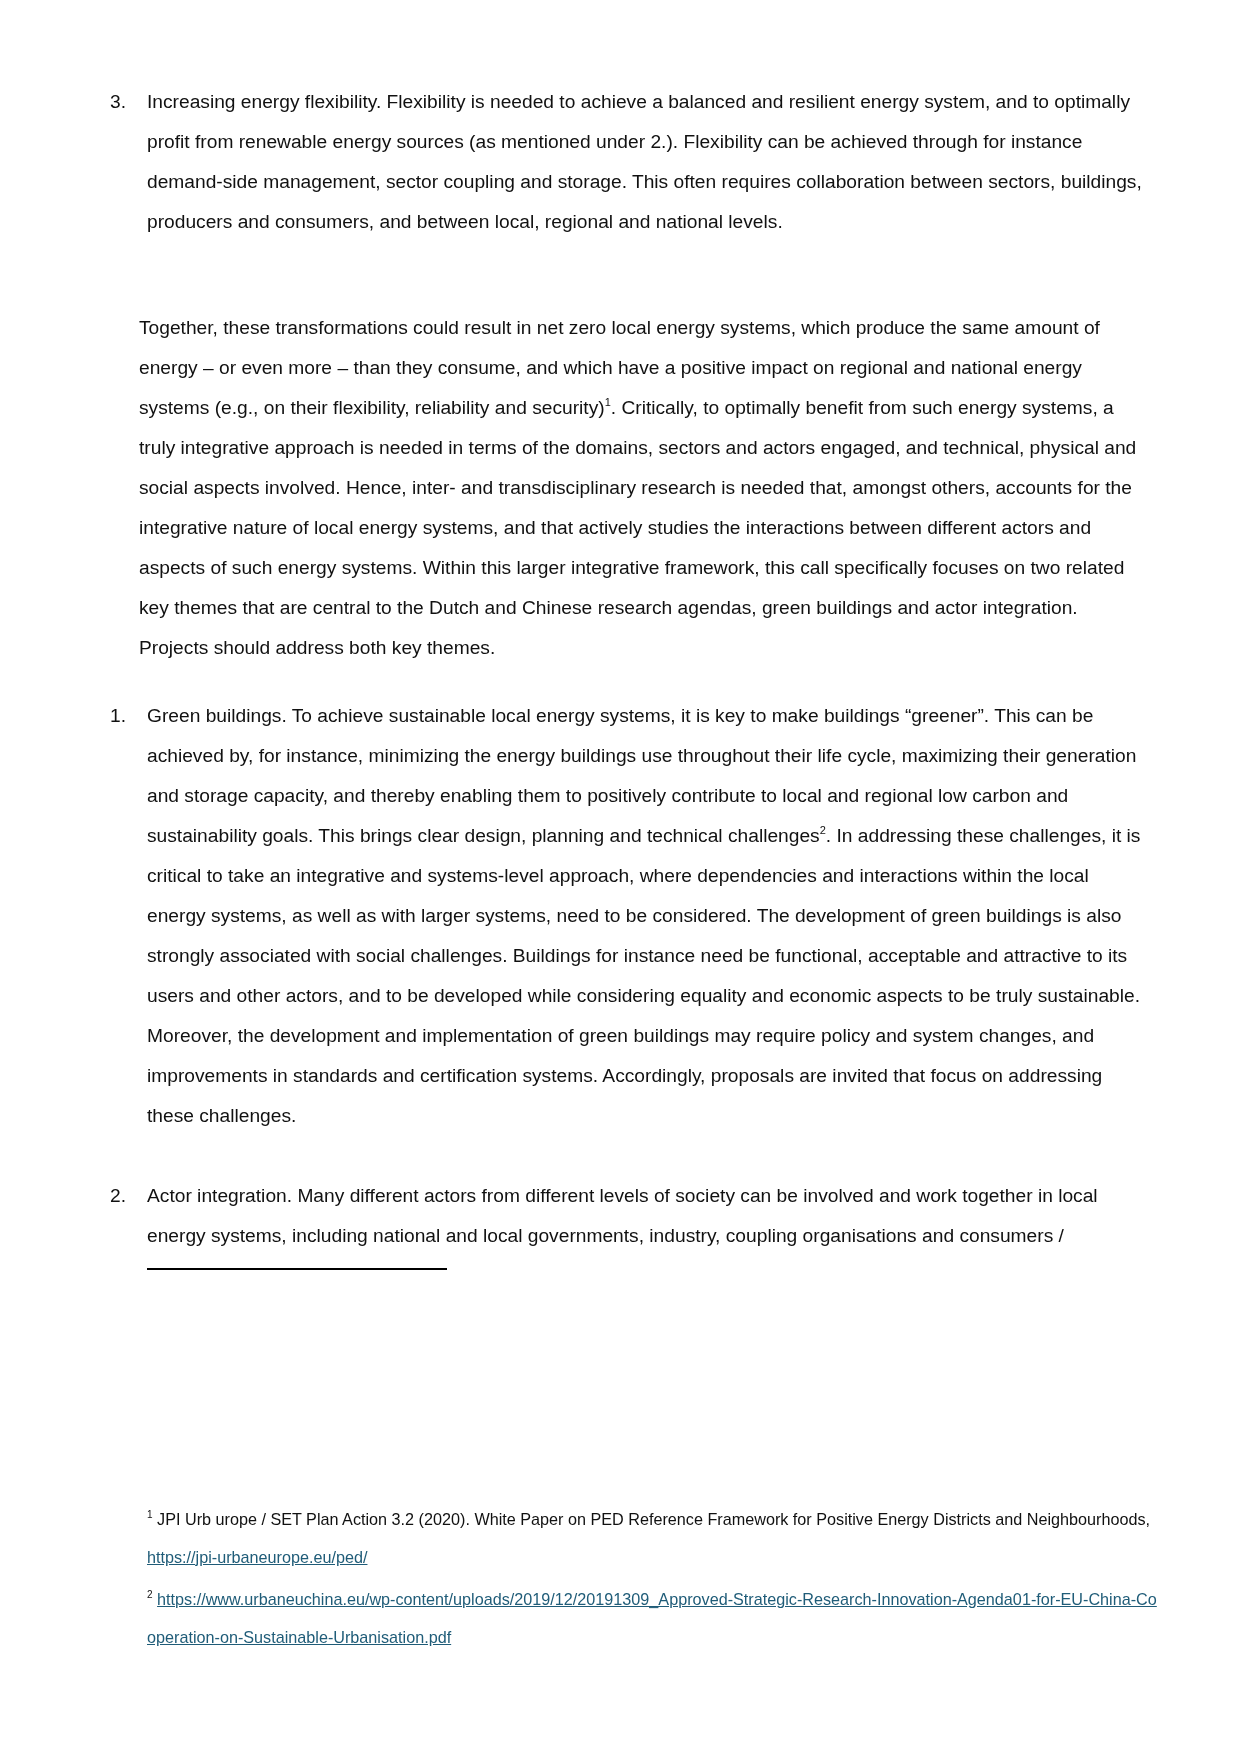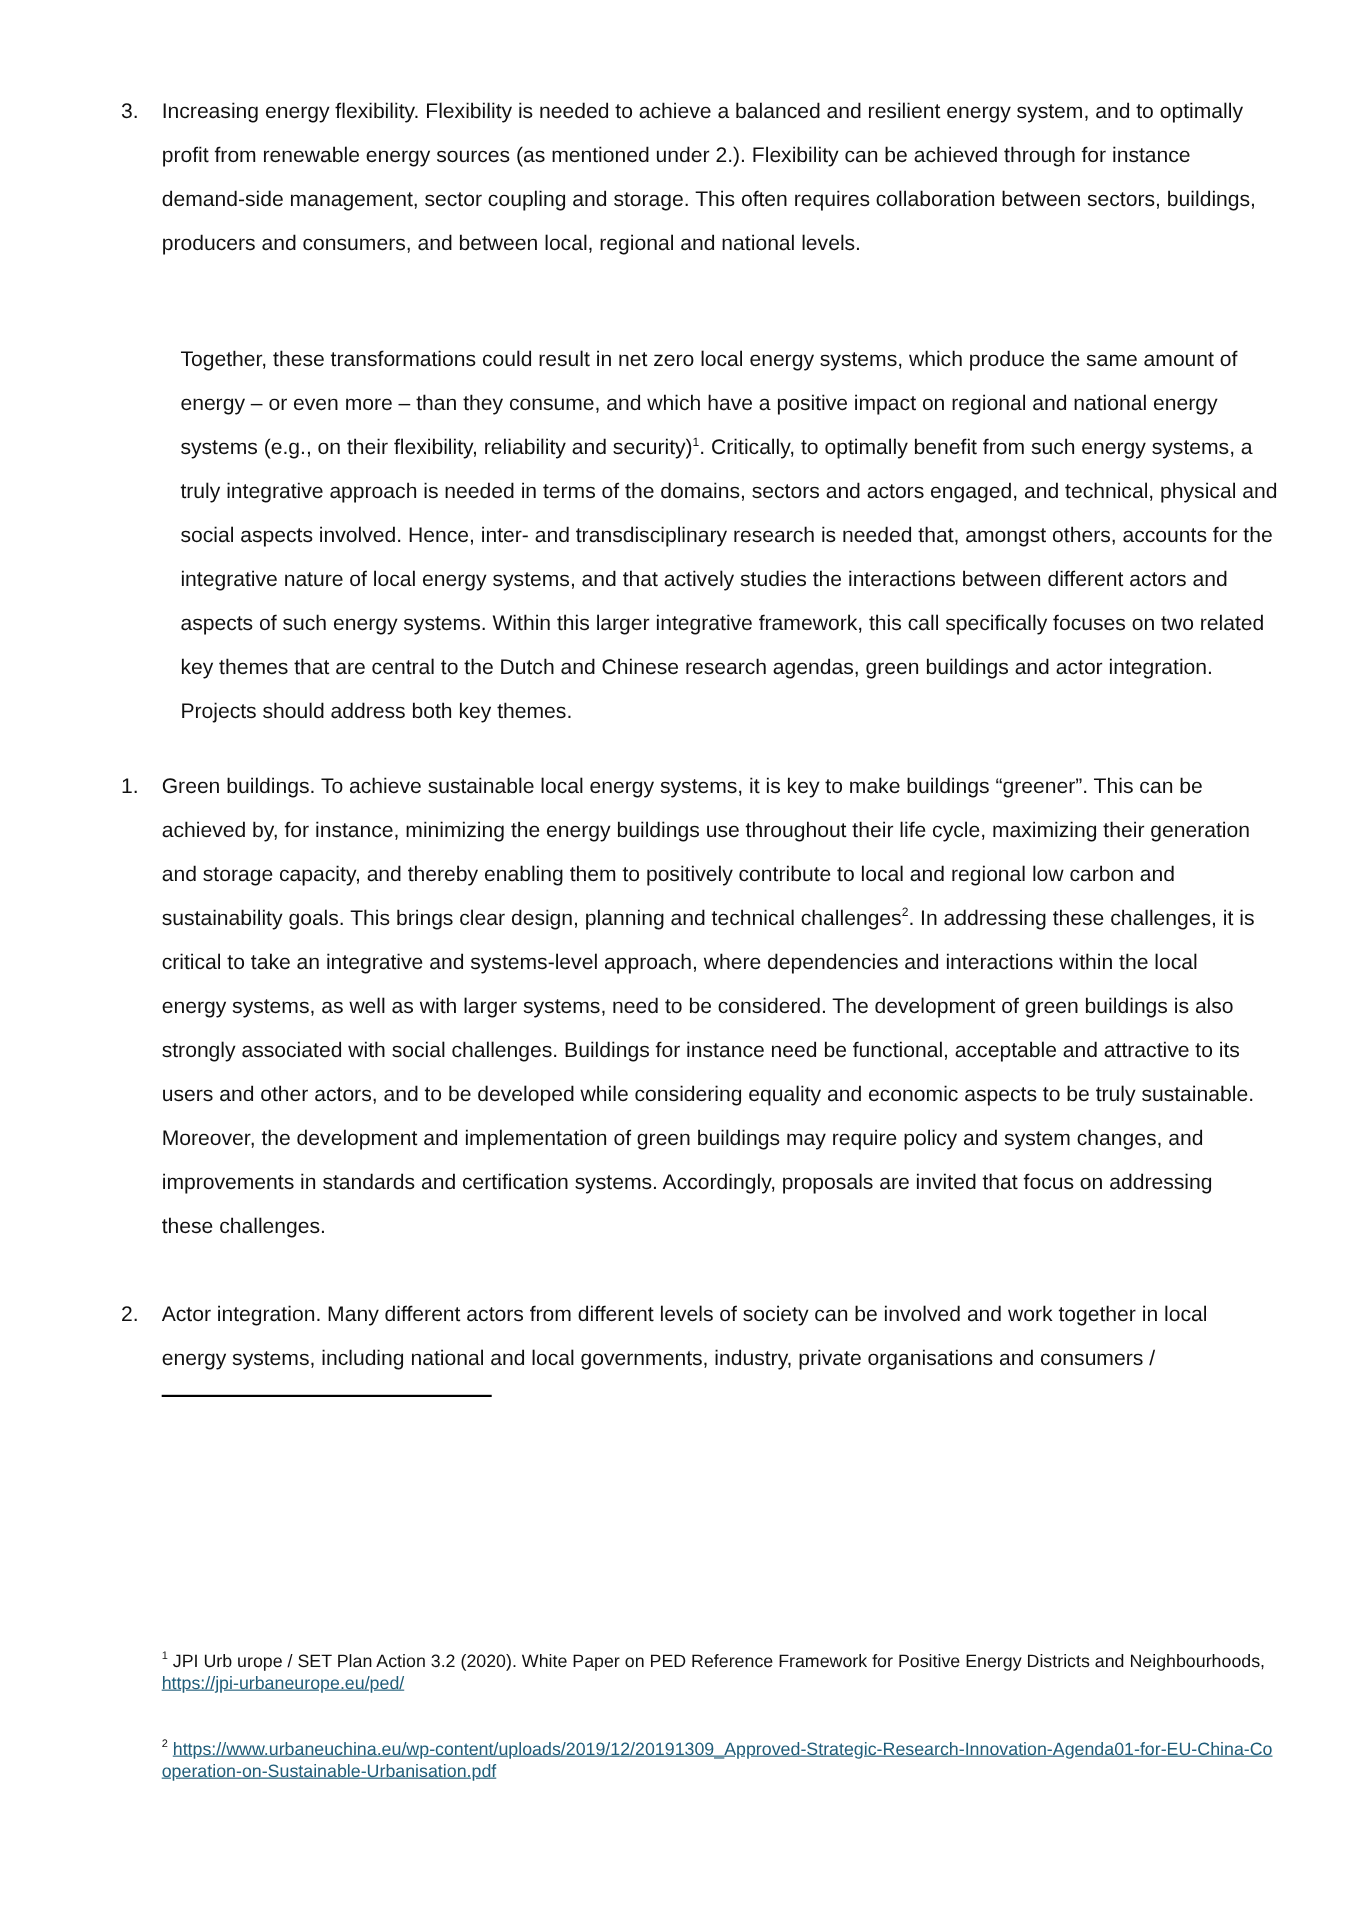--- a/index.html
+++ b/index.html
@@ -3,25 +3,25 @@
 <meta charset="utf-8">
 <style>
   html, body { margin:0; padding:0; background:#ffffff; }
   body { width:1241px; height:1755px; position:relative; overflow:hidden;
          font-family:"Liberation Sans", sans-serif; color:#111; }
   .page { position:absolute; left:0; top:0; width:1241px; height:1755px; }
   .text { font-size:19.2px; line-height:40px; }
   .item { position:absolute; left:110px; width:1040px; }
   .item .num { position:absolute; left:0; top:0; width:36px; }
   .item .body { position:absolute; left:37px; width:1000px; }
-  .para { position:absolute; left:164px; width:1000px; }
+  .para { position:absolute; left:139px; width:1000px; }
   b { font-weight:normal; }
   sup { font-size:11px; vertical-align:top; position:relative; top:-6px; }
   .rule { position:absolute; left:147px; top:1268px; width:300px; height:2px; background:#000; }
-  .fn { position:absolute; left:147px; width:1010px; font-size:16.2px; line-height:20px; color:#111; }
+  .fn { position:absolute; left:147px; width:1010px; font-size:16.2px; line-height:38px; color:#111; }
   .fn sup { font-size:10px; top:-4px; }
   .fn a { color:#1f5c78; text-decoration:underline; }
 </style>
 </head>
 <body>
 
 <div class="page">
 
   <div class="item text" style="top:82px;">
     <span class="num">3.</span>
@@ -30,21 +30,21 @@
 
   <div class="para text" style="top:308px;"><span>Together, these transformations could result in net zero local energy systems, which produce the same amount of energy – or even more – than they consume, and which have a positive impact on regional and national energy systems (e.g., on their flexibility, reliability and security)</span><sup>1</sup><span>. Critically, to optimally benefit from such energy systems, a truly integrative approach is needed in terms of the domains, sectors and actors engaged, and technical, physical and social aspects involved. Hence, inter- and transdisciplinary research is needed that, amongst others, accounts for the integrative nature of local energy systems, and that actively studies the interactions between different actors and aspects of such energy systems. Within this larger integrative framework, this call specifically focuses on two related key themes that are central to the Dutch and Chinese research agendas, </span><b>green buildings</b><span> and </span><b>actor integration</b><span>. Projects should </span><b>address both key themes</b><span>.</span></div>
 
   <div class="item text" style="top:696px;">
     <span class="num">1.</span>
     <div class="body"><b>Green buildings</b><span>. To achieve sustainable local energy systems, it is key to make buildings “greener”. This can be achieved by, for instance, minimizing the energy buildings use throughout their life cycle, maximizing their generation and storage capacity, and thereby enabling them to positively contribute to local and regional low carbon and sustainability goals. This brings clear design, planning and technical challenges</span><sup>2</sup><span>. In addressing these challenges, it is critical to take an integrative and systems-level approach, where dependencies and interactions within the local energy systems, as well as with larger systems, need to be considered. The development of green buildings is also strongly associated with social challenges. Buildings for instance need be functional, acceptable and attractive to its users and other actors, and to be developed while considering equality and economic aspects to be truly sustainable. Moreover, the development and implementation of green buildings may require policy and system changes, and improvements in standards and certification systems. Accordingly, proposals are invited that focus on addressing these challenges.</span></div>
   </div>
 
   <div class="item text" style="top:1176px;">
     <span class="num">2.</span>
-    <div class="body"><b>Actor integration</b><span>. Many different actors from different levels of society can be involved and work together in local energy systems, including national and local governments, industry, private organisations and consumers /</span></div>
+    <div class="body"><b>Actor integration</b><span>. Many different actors from different levels of society can be involved and work together in local energy systems, including national and local governments, industry, coupling organisations and consumers /</span></div>
   </div>
 
   <div class="rule"></div>
 
   <div class="fn" style="top:1500px;"><sup>1</sup>&nbsp;<span>JPI Urb urope / SET Plan Action 3.2 (2020). White Paper on PED Reference Framework for Positive Energy Districts and Neighbourhoods, </span><a>https://jpi-urbaneurope.eu/ped/</a></div>
 
   <div class="fn" style="top:1580px;"><sup>2</sup>&nbsp;<a style="word-break:break-all;margin-top:19px;">https://www.urbaneuchina.eu/wp-content/uploads/2019/12/20191309_Approved-Strategic-Research-Innovation-Agenda01-for-EU-China-Cooperation-on-Sustainable-Urbanisation.pdf</a></div>
 
 </div>
 

